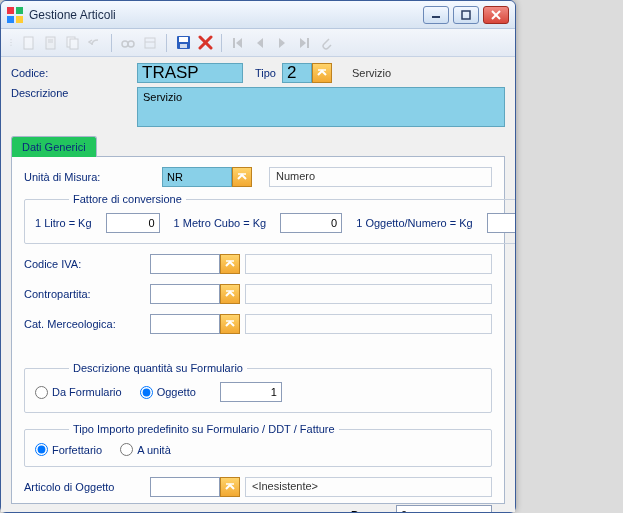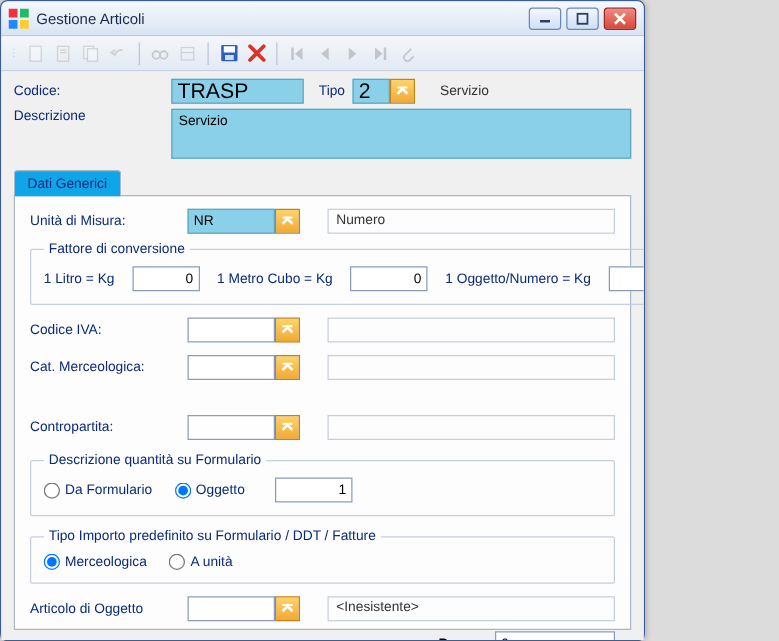--- a/index.html
+++ b/index.html
@@ -109,47 +109,47 @@
     background:#f0f0f0;
     border:1px solid #a9b7cc;
     border-bottom:none;
     padding:4px 10px 4px 10px;
     border-radius:3px 3px 0 0;
     color:#0a2a7a;
     font-size:11px;
     position:relative; top:1px;
     cursor:pointer;
   }
-  .tab.active { background:#0ea5e9; }
+  .tab.active { background:#22c55e; }
   .tab-body {
     border:1px solid #a9b7cc;
     background:#fdfdfd;
     padding:10px 12px 14px 12px;
     height:348px;
   }
-  .tb-row { display:flex; align-items:center; margin-bottom:6px; }
+  .tb-row { display:flex; align-items:center; margin-bottom:6px;gap:12px; }
   .tb-lbl { color:#0a2a7a; width:126px; }
   .tb-lbl2 { color:#0a2a7a; margin:0 6px; white-space:nowrap; }
   .combo {
     display:flex; align-items:center;
   }
   .combo input {
     background:#89d0e8;
     border:1px solid #5fa6bf;
     height:20px; width:70px; padding:2px 4px; font-size:11px;
   }
   .combo .lookup-btn { height:20px; }
-  .readonly { border:1px solid #c6cfdc; background:#fdfdfd; padding:2px 6px; height:20px; flex:1; margin-left:22px; font-size:11px; color:#333; }
+  .readonly { border:1px solid #c6cfdc; background:#fdfdfd; padding:2px 6px; height:20px; flex:1; margin-left:5px; font-size:11px; color:#333; }
   fieldset {
     border:1px solid #c6cfdc;
     border-radius:2px;
     margin:6px 0 10px 0;
     padding:8px 10px 10px 10px;
   }
-  legend { color:#0a2a7a; font-size:11px; padding:0 4px; }
+  legend { color:#0a2a7a; font-size:11px; padding:0 4px;margin-left:34px; }
   .num-in {
     border:1px solid #8c9cb8; background:#fff;
     height:20px; width:54px; text-align:right; padding:2px 4px; font-size:11px;
   }
   .num-in.wide { width:62px; }
   .radio-row { display:flex; align-items:center; gap:18px; }
   .radio { display:flex; align-items:center; gap:4px; color:#0a2a7a; }
   .radio input { margin:0; }
   .price-row { display:flex; justify-content:flex-end; align-items:center; gap:6px; margin-top:8px; }
   .price-lbl { font-weight:bold; color:#000; }
@@ -331,34 +331,34 @@
           <input class="fld white" value="" style="">
           <div class="lookup-btn">
             <svg width="12" height="12">
                 <path d="M2 8 L6 4 L10 8" fill="none" stroke="#fff" stroke-width="2"></path>
                 <line x1="2" y1="3" x2="10" y2="3" stroke="#fff" stroke-width="1.5"></line>
               </svg>
           </div>
           <div class="readonly"></div>
         </div>
 
-        <div class="lk-row" style="margin-bottom:28px">
-          <span class="tb-lbl">Cat. Merceologica:</span>
+        <div class="lk-row">
+          <span class="tb-lbl">Contropartita:</span>
           <input class="fld white" value="" style="">
           <div class="lookup-btn">
             <svg width="12" height="12">
                 <path d="M2 8 L6 4 L10 8" fill="none" stroke="#fff" stroke-width="2"></path>
                 <line x1="2" y1="3" x2="10" y2="3" stroke="#fff" stroke-width="1.5"></line>
               </svg>
           </div>
           <div class="readonly"></div>
         </div>
 
-        <div class="lk-row">
-          <span class="tb-lbl">Contropartita:</span>
+        <div class="lk-row" style="margin-bottom:28px">
+          <span class="tb-lbl">Cat. Merceologica:</span>
           <input class="fld white" value="" style="">
           <div class="lookup-btn">
             <svg width="12" height="12">
                 <path d="M2 8 L6 4 L10 8" fill="none" stroke="#fff" stroke-width="2"></path>
                 <line x1="2" y1="3" x2="10" y2="3" stroke="#fff" stroke-width="1.5"></line>
               </svg>
           </div>
           <div class="readonly"></div>
         </div>
 
@@ -375,21 +375,21 @@
             </label>
             <input class="num-in wide" style="margin-left: 6px;" value="1">
           </div>
         </fieldset>
 
         <fieldset>
           <legend>Tipo Importo predefinito su Formulario / DDT / Fatture</legend>
           <div class="radio-row">
             <label class="radio">
               <input type="radio" name="imp" checked="" style="">
-              <span>Merceologica</span>
+              <span>Forfettario</span>
             </label>
             <label class="radio">
               <input type="radio" name="imp" style="">
               <span>A unità</span>
             </label>
           </div>
         </fieldset>
 
         <div class="lk-row" style="margin-bottom:4px">
           <span class="tb-lbl">Articolo di Oggetto</span>

